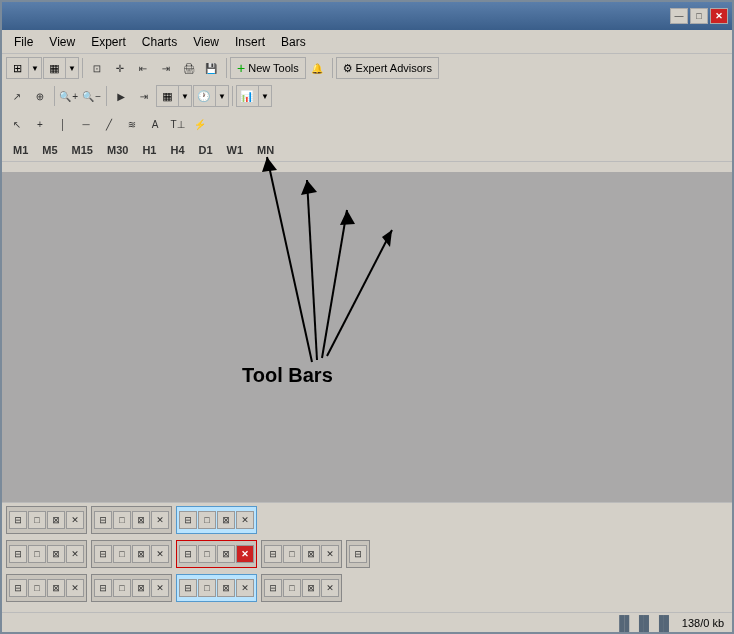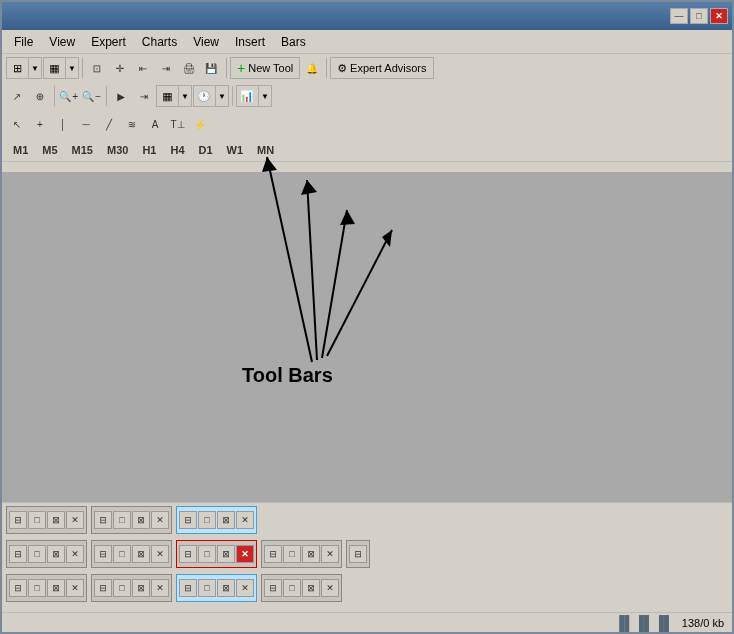--- a/index.html
+++ b/index.html
@@ -305,21 +305,21 @@
     <div class="tb-btn" title="Templates">⊡</div>
     <div class="tb-btn" title="Crosshair">✛</div>
     <div class="tb-btn" title="Move chart left">⇤</div>
     <div class="tb-btn" title="Move chart right">⇥</div>
     <div class="tb-btn" title="Print">🖨</div>
     <div class="tb-btn" title="Save as picture">💾</div>
     <div class="tb-separator"></div>
 
     <div class="tb-btn-wide">
       <span class="icon-green">+</span>
-      <span>New Tool</span>
+      <span>New Tools</span>
     </div>
     <div class="tb-btn" title="Alert">🔔</div>
     <div class="tb-separator"></div>
 
     <div class="tb-btn-wide">
       <span>⚙</span>
       <span>Expert Advisors</span>
     </div>
   </div>
 

